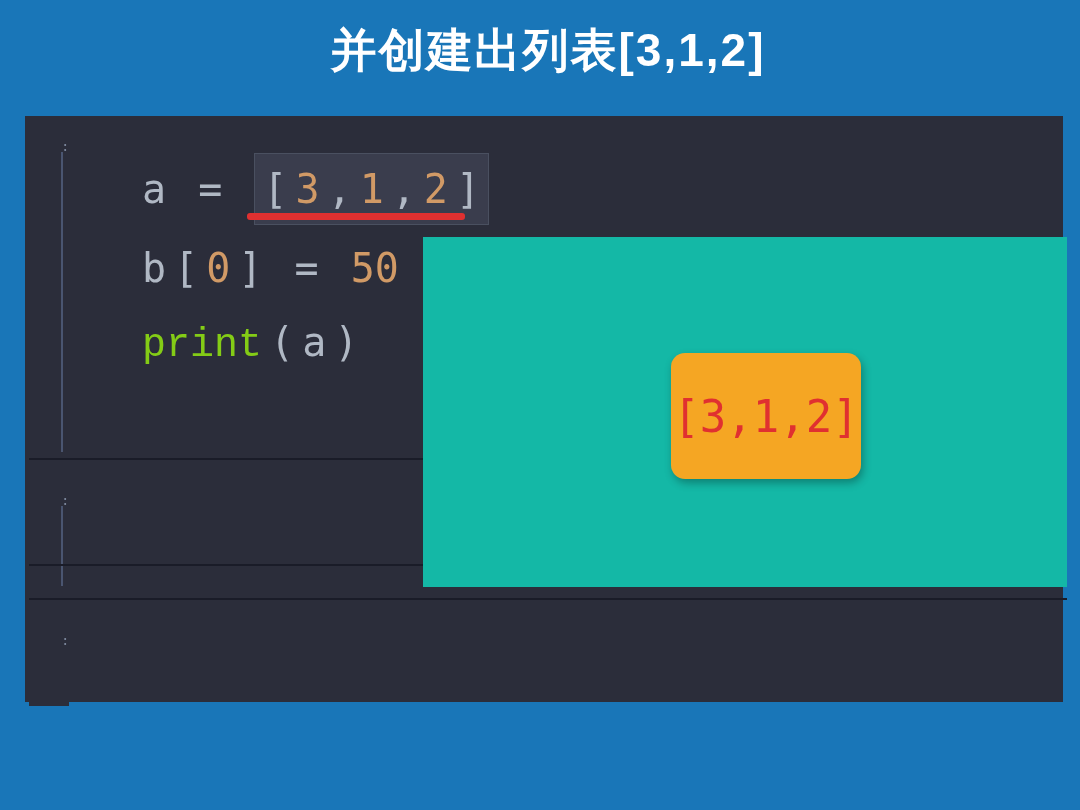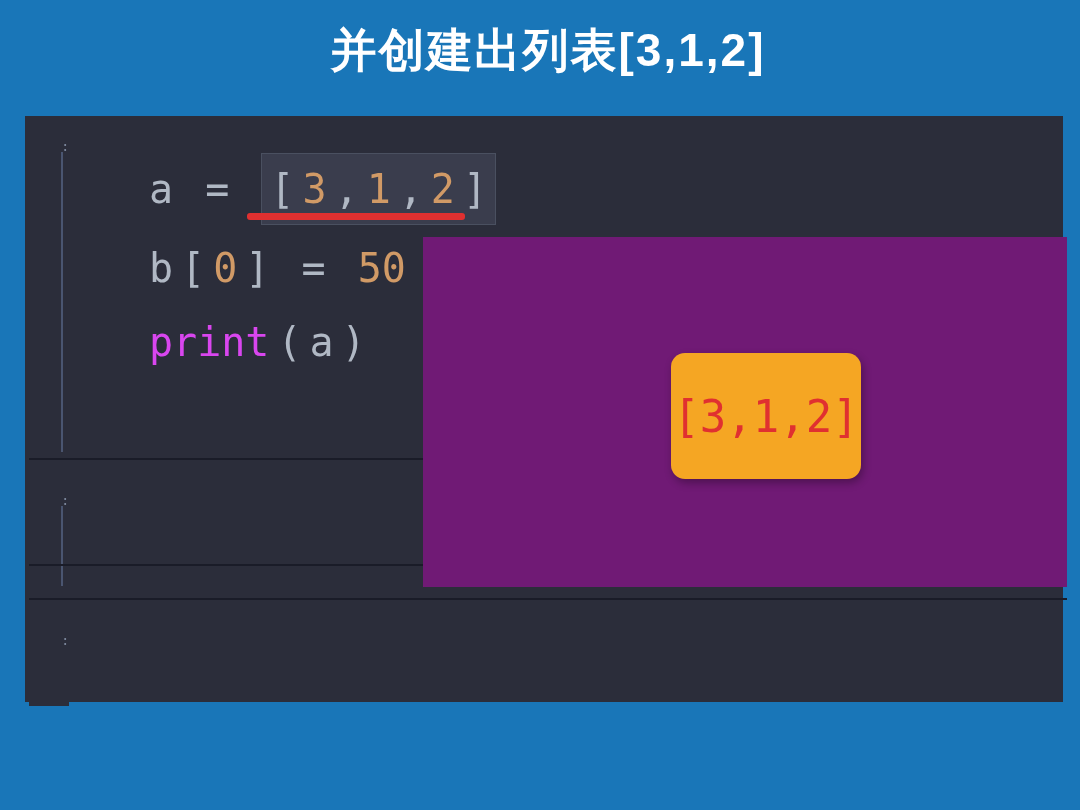--- a/index.html
+++ b/index.html
@@ -42,54 +42,54 @@
       font-family: monospace;
     }
     .gutter-line {
       position: absolute;
       left: 28px;
       width: 2px;
       background: #4a5570;
     }
     .code-area {
       position: absolute;
-      left: 112px;
+      left: 105px;
       top: 25px;
       font-family: 'Consolas', 'Monaco', monospace;
       font-size: 40px;
       line-height: 70px;
     }
     .code-line { white-space: pre; color: #b0b8c4; }
     .highlight-box {
       display: inline-block;
       background: #3a3d4d;
       border: 1px solid #4a5060;
       padding: 0 4px;
     }
     .tok-var { color: #b0b8c4; }
     .tok-op { color: #b0b8c4; }
     .tok-bracket { color: #b0b8c4; }
     .tok-num { color: #d19a66; }
-    .tok-keyword { color: #d946ef; }
+    .tok-keyword { color: #84cc16; font-family: Liberation Mono, monospace; }
     .underline {
       position: absolute;
       height: 7px;
       background: #e03030;
       border-radius: 3px;
     }
     .sep-line {
       position: absolute;
       left: 0;
       width: 100%;
       height: 2px;
       background: #1a1c28;
     }
     .illustration-panel {
       position: absolute;
-      background: #701a75;
+      background: #14b8a6;
     }
     .list-box {
       position: absolute;
       background: #f5a623;
       border-radius: 14px;
       color: #e03030;
       font-family: 'Consolas', 'Monaco', monospace;
       font-size: 44px;
       display: flex;
       align-items: center;

